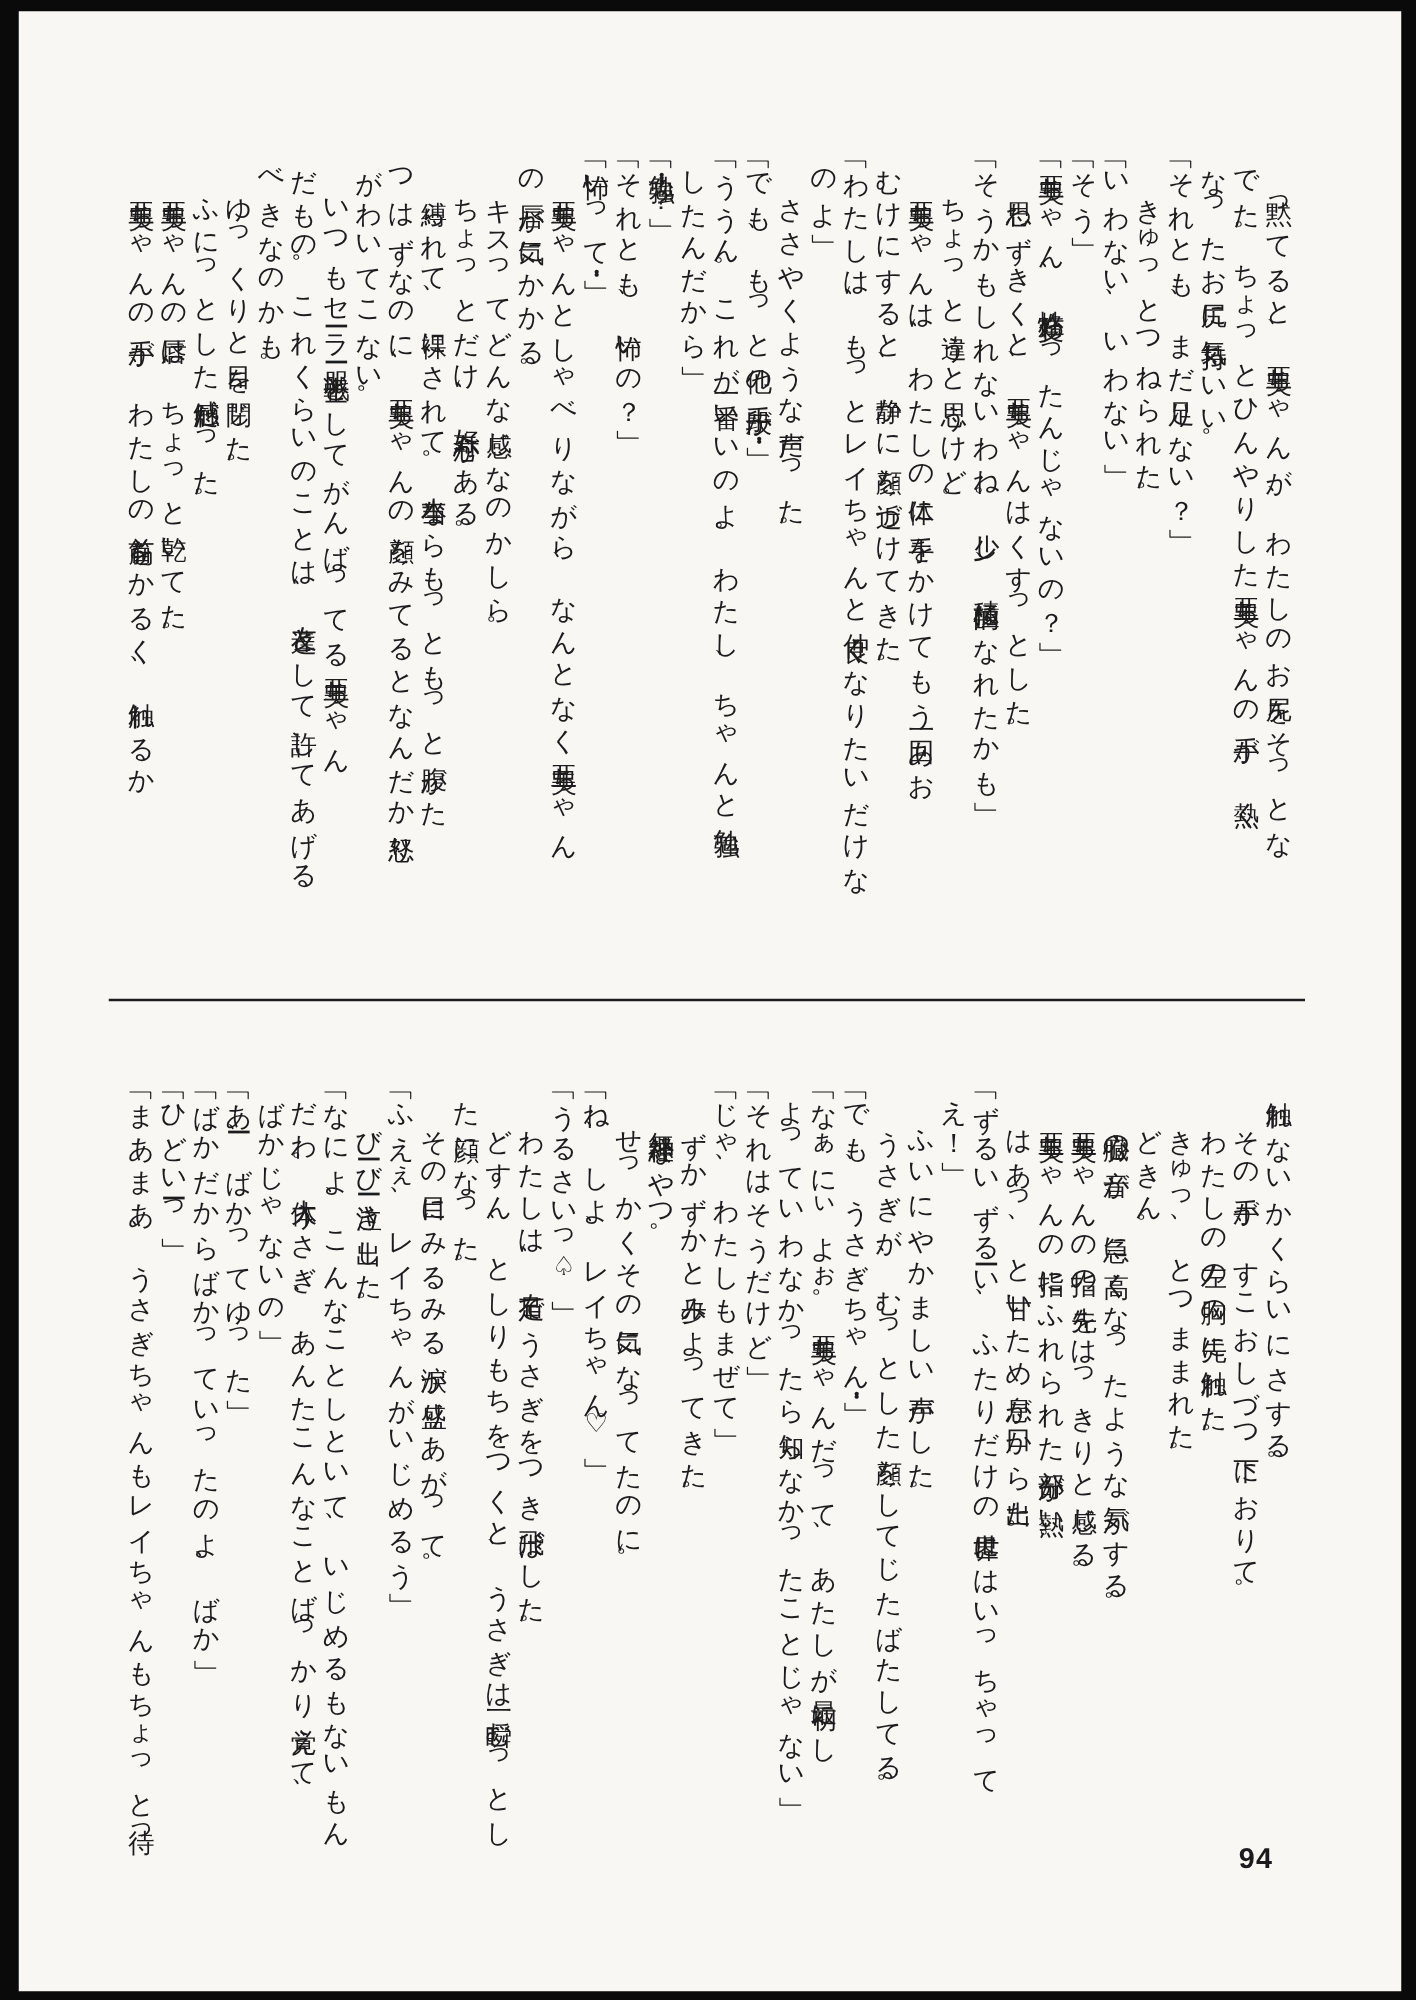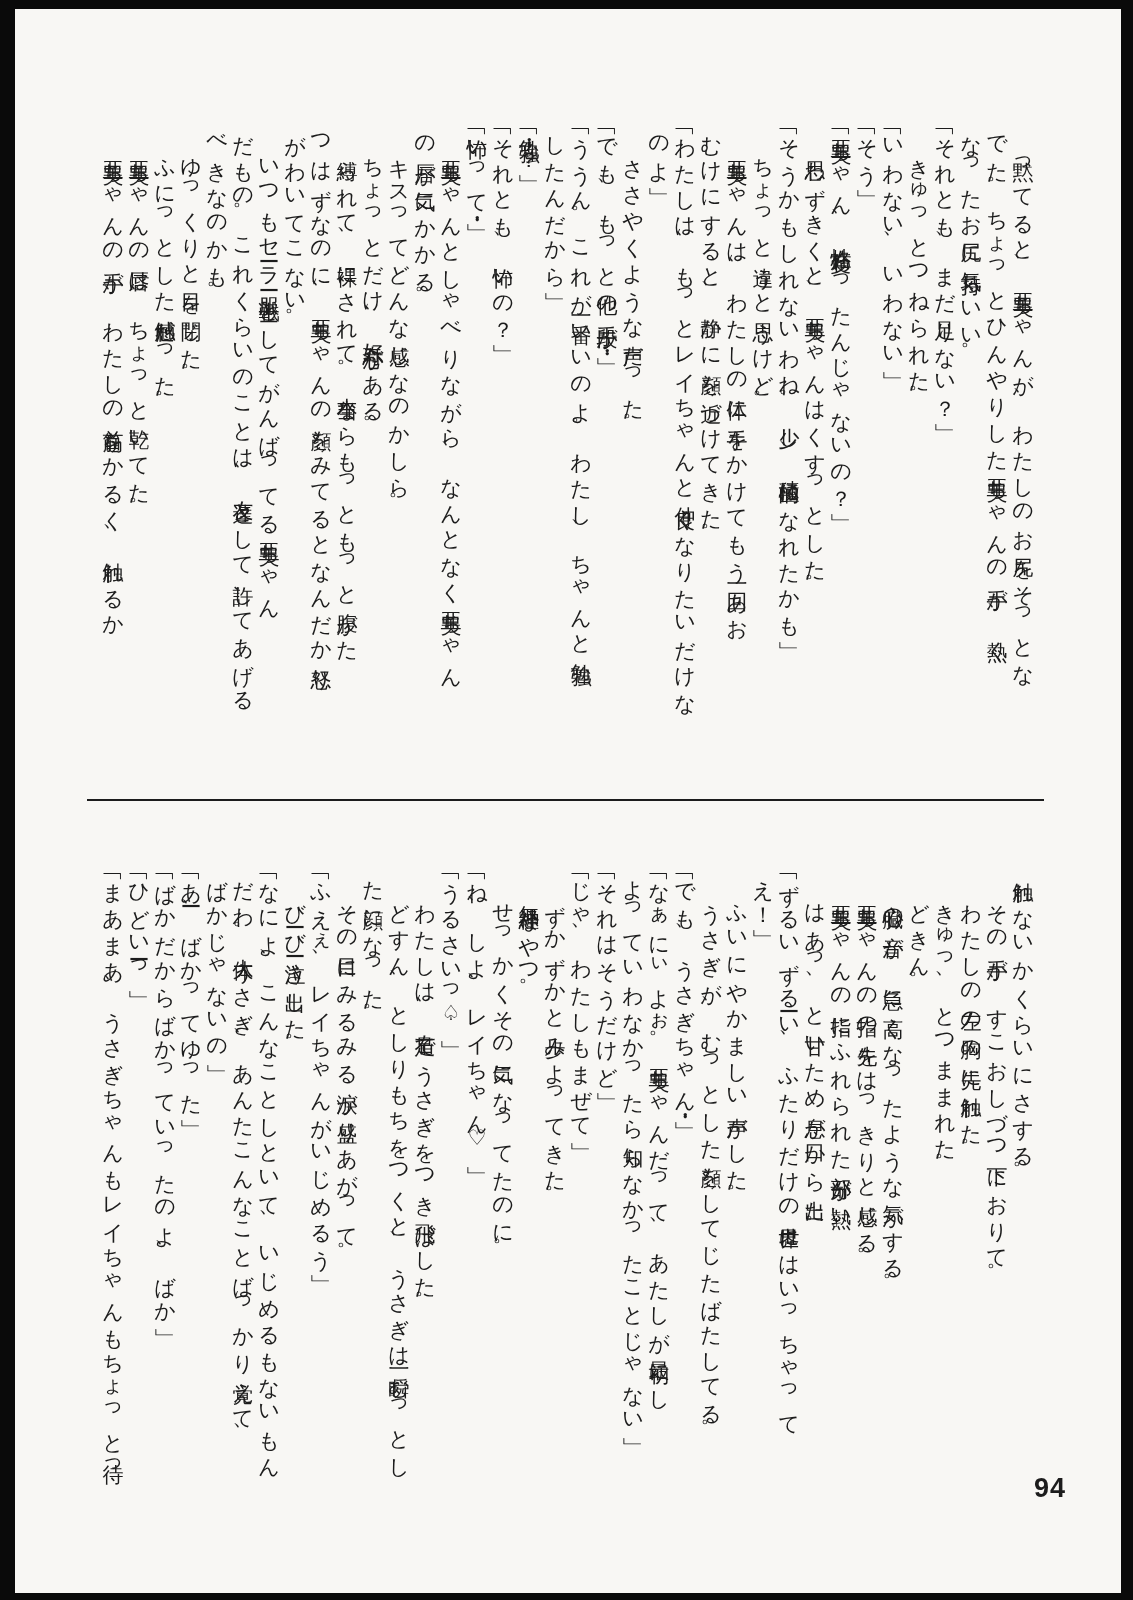--- a/index.html
+++ b/index.html
@@ -23,23 +23,22 @@
   .vblock .vcol{line-height:26px;}
   .upper{top:112px;left:83px;width:938px;height:600px;}
   .lower{top:857px;left:83px;width:938px;height:600px;}
   .divider{
     position:absolute;left:72px;top:790px;width:957px;height:2px;
     background:var(--ink,#1c1c1c);
   }
   .pagenum{
     position:absolute;left:976px;top:1464px;
     font-family:"Liberation Sans","DejaVu Sans",sans-serif;
-    font-weight:bold;font-size:27px;color:var(--ink,#1c1c1c);
+    font-weight:bold;font-size:23px;color:var(--ink,#1c1c1c);
     letter-spacing:1px;
-    margin-left:43px;
   }
 </style>
 </head>
 <body>
 
 <div class="page">
   <div class="vblock upper">
       <div class="vcol">　黙ってると、亜美ちゃんが、わたしのお尻をそっとな</div>
       <div class="vcol">でた。ちょっとひんやりした亜美ちゃんの手が、熱く</div>
       <div class="vcol">なったお尻に気持ちいい。</div>

